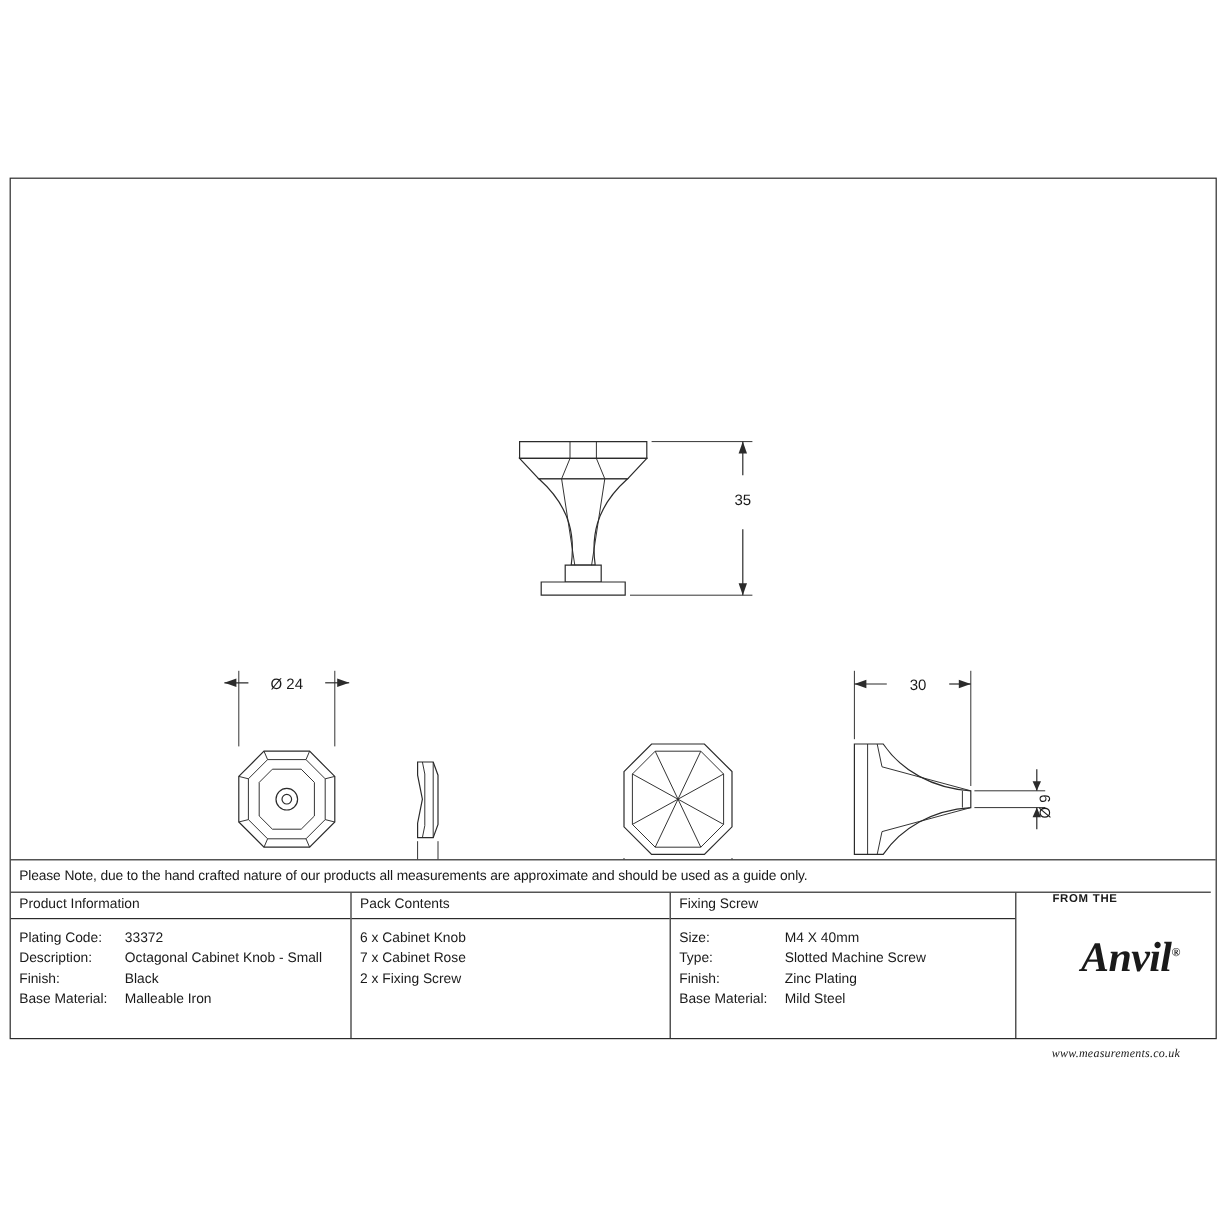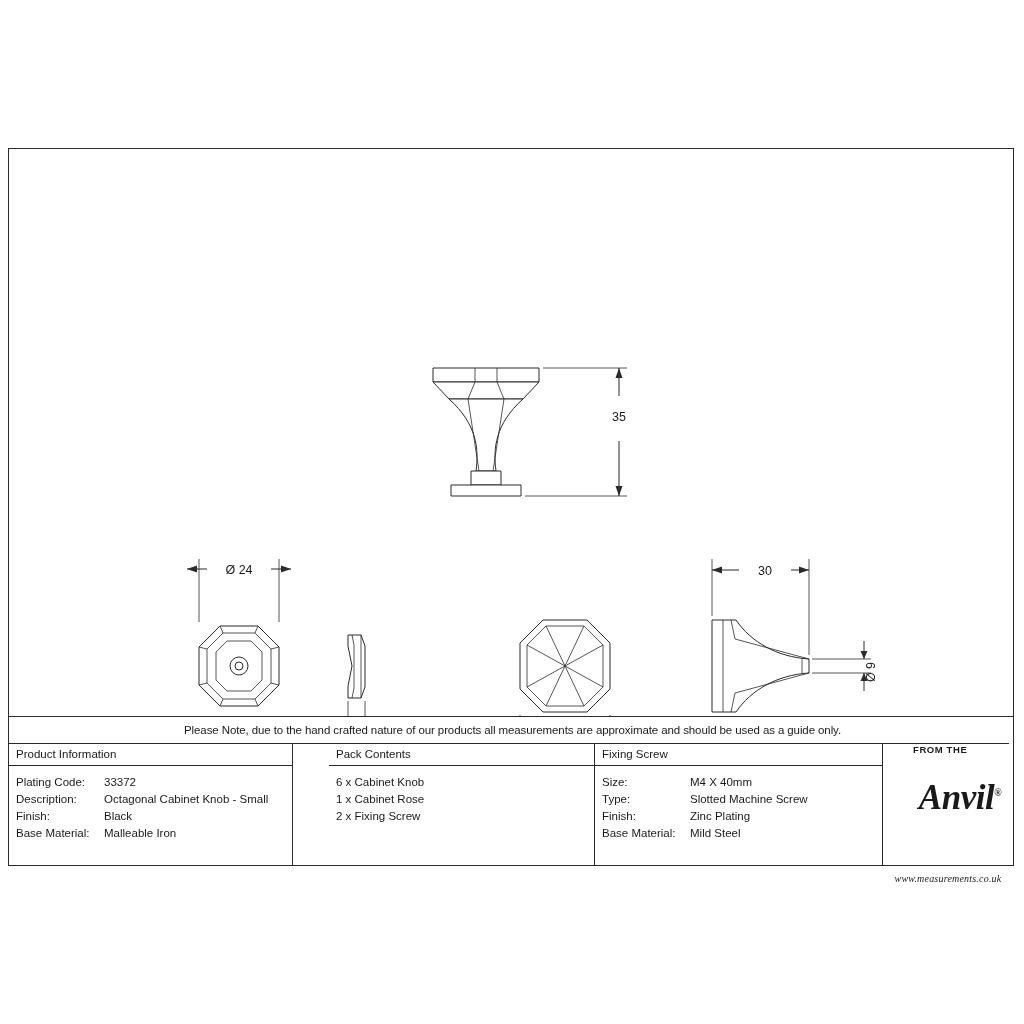--- a/index.html
+++ b/index.html
@@ -36,36 +36,35 @@
     left: 0; right: 4px;
     top: 568px;
     height: 27px;
     box-sizing: border-box;
     border-bottom: 1px solid #2b2b2b;
     display: flex;
     align-items: center;
     padding-left: 7px;
     font-size: 11.5px;
     letter-spacing: -0.1px;
-    justify-content: center;
   }
   .info-row {
     position: absolute;
     left: 0; right: 0;
     top: 595px;
     bottom: 0;
     display: flex;
   }
   .info-col {
     box-sizing: border-box;
     border-right: 1px solid #2b2b2b;
     position: relative;
   }
   .info-col.c1 { width: 284px; }
-  .info-col.c2 { width: 266px; margin-left: 36px; }
+  .info-col.c2 { width: 266px; }
   .info-col.c3 { width: 288px; }
   .info-col.c4 { flex: 1; border-right: none; }
   .col-head {
     box-sizing: border-box;
     height: 22px;
     border-bottom: 1px solid #2b2b2b;
     font-size: 11.5px;
     padding: 4px 0 0 7px;
   }
   .col-body {
@@ -306,21 +305,21 @@
           <span class="k">Base Material:</span>
           <span class="v">Malleable Iron</span>
         </div>
       </div>
     </div>
 
     <div class="info-col c2">
       <div class="col-head">Pack Contents</div>
       <div class="col-body">
         <div class="plain-line">6 x Cabinet Knob</div>
-        <div class="plain-line">1 x Cabinet Rose</div>
+        <div class="plain-line">7 x Cabinet Rose</div>
         <div class="plain-line">2 x Fixing Screw</div>
       </div>
     </div>
 
     <div class="info-col c3">
       <div class="col-head">Fixing Screw</div>
       <div class="col-body">
         <div class="kv">
           <span class="k">Size:</span>
           <span class="v">M4 X 40mm</span>

